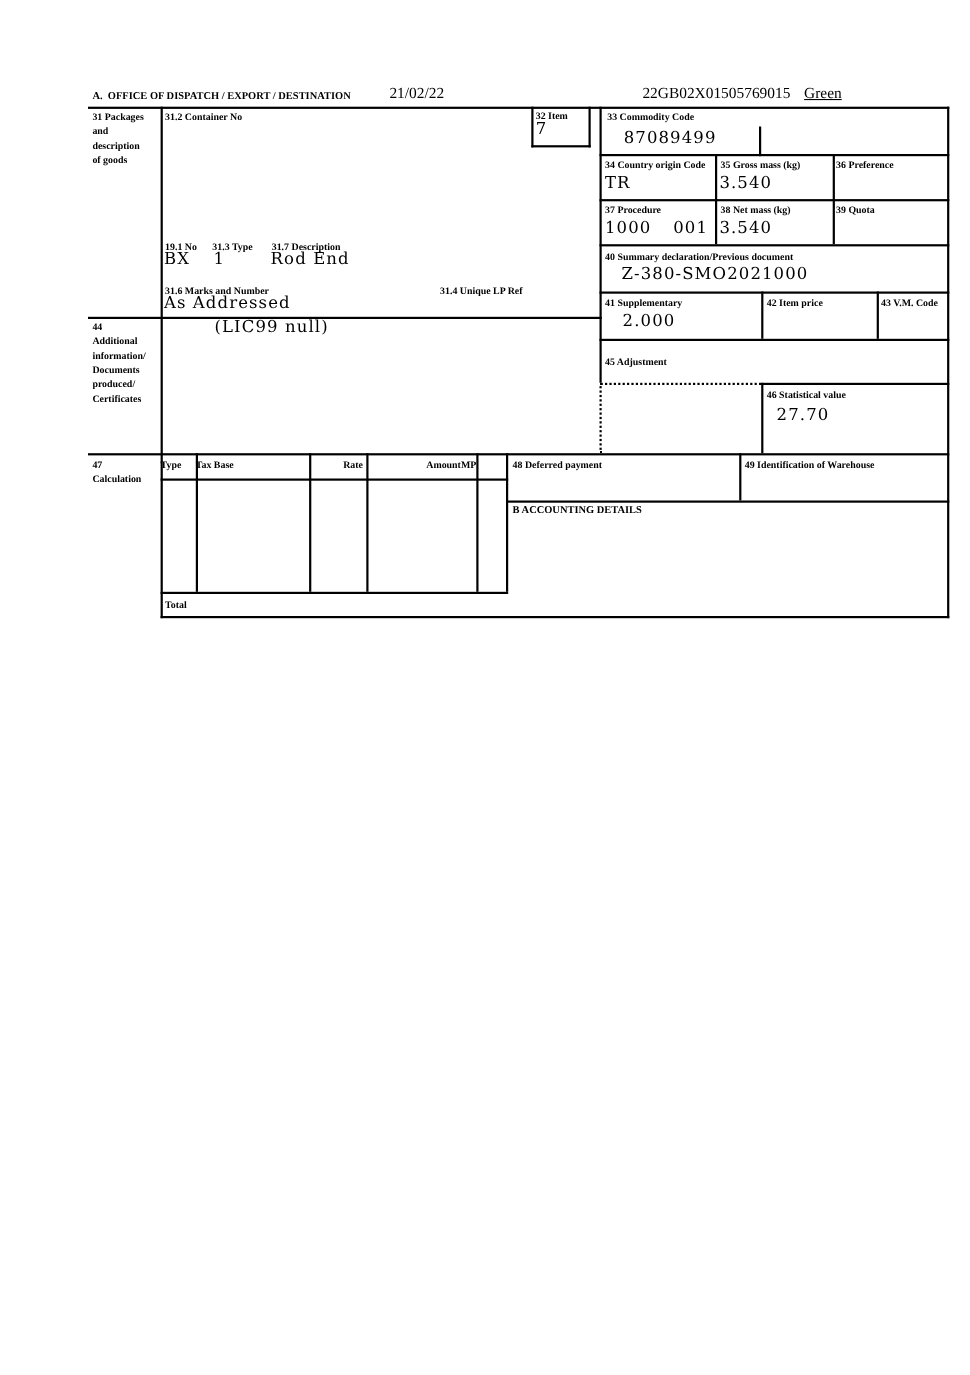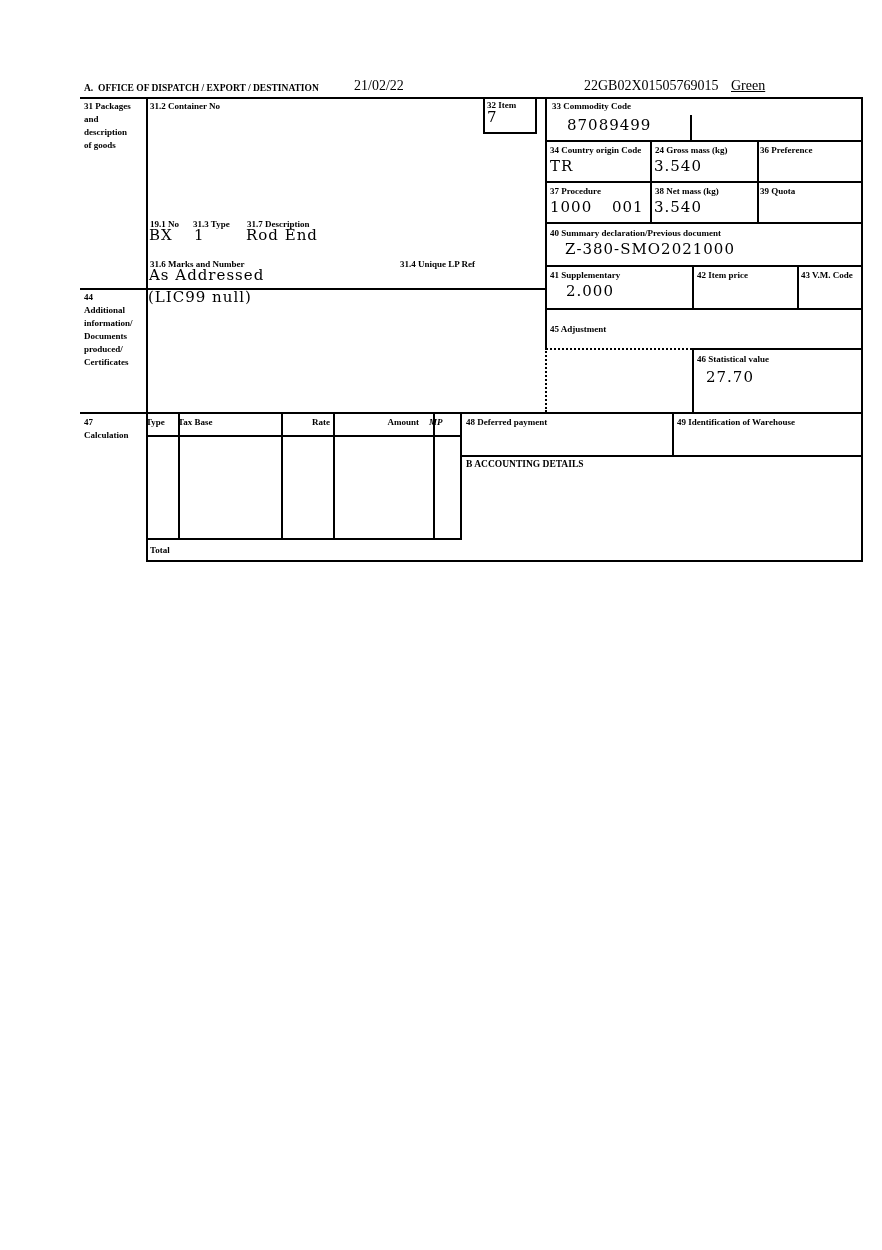--- a/index.html
+++ b/index.html
@@ -88,21 +88,21 @@
 
   <div class="lbl" style="left:150px;top:259px;">31.6 Marks and Number</div>
   <div class="lbl" style="left:400px;top:259px;">31.4 Unique LP Ref</div>
   <div class="big" style="left:149px;top:267px;">As Addressed</div>
 
   <div class="lbl" style="left:552px;top:101px;">33 Commodity Code</div>
   <div class="big" style="left:567px;top:117px;">87089499</div>
 
   <div class="lbl" style="left:550px;top:145px;">34 Country origin Code</div>
   <div class="big" style="left:550px;top:158px;">TR</div>
-  <div class="lbl" style="left:655px;top:145px;">24 Gross mass (kg)</div>
+  <div class="lbl" style="left:655px;top:145px;">35 Gross mass (kg)</div>
   <div class="big" style="left:654px;top:158px;">3.540</div>
   <div class="lbl" style="left:760px;top:145px;">36 Preference</div>
 
   <div class="lbl" style="left:550px;top:186px;">37 Procedure</div>
   <div class="big" style="left:550px;top:199px;">1000</div>
   <div class="big" style="left:612px;top:199px;">001</div>
   <div class="lbl" style="left:655px;top:186px;">38 Net mass (kg)</div>
   <div class="big" style="left:654px;top:199px;">3.540</div>
   <div class="lbl" style="left:760px;top:186px;">39 Quota</div>
 
@@ -120,30 +120,30 @@
   <div class="big" style="left:706px;top:369px;">27.70</div>
 
   <div class="lblblock" style="left:84px;top:291px;">
     <div>44</div>
     <div>Additional</div>
     <div>information/</div>
     <div>Documents</div>
     <div>produced/</div>
     <div>Certificates</div>
   </div>
-  <div class="big" style="left:148px;top:289px;">(LIC99 null)</div>
+  <div class="big" style="left:148px;top:289px;padding-left:47px;">(LIC99 null)</div>
 
   <div class="lblblock" style="left:84px;top:416px;">
     <div>47</div>
     <div>Calculation</div>
   </div>
   <div class="th center" style="left:146px;width:32px;">Type</div>
   <div class="th center" style="left:178px;width:103px;">Tax Base</div>
   <div class="th right" style="left:281px;width:49px;">Rate</div>
   <div class="th right" style="left:333px;width:86px;">Amount</div>
-  <div class="th center" style="left:429px;width:49px;font-style:italic;">MP</div>
+  <div class="th center" style="left:419px;width:49px;">MP</div>
   <div class="th center" style="left:150px;top:545px;width:320px;">Total</div>
 
   <div class="lbl" style="left:466px;top:417px;">48 Deferred payment</div>
   <div class="lbl" style="left:677px;top:417px;">49 Identification of Warehouse</div>
   <div class="hdrsmall" style="left:466px;top:459px;">B ACCOUNTING DETAILS</div>
 
 </div>
 
 </body></html>

